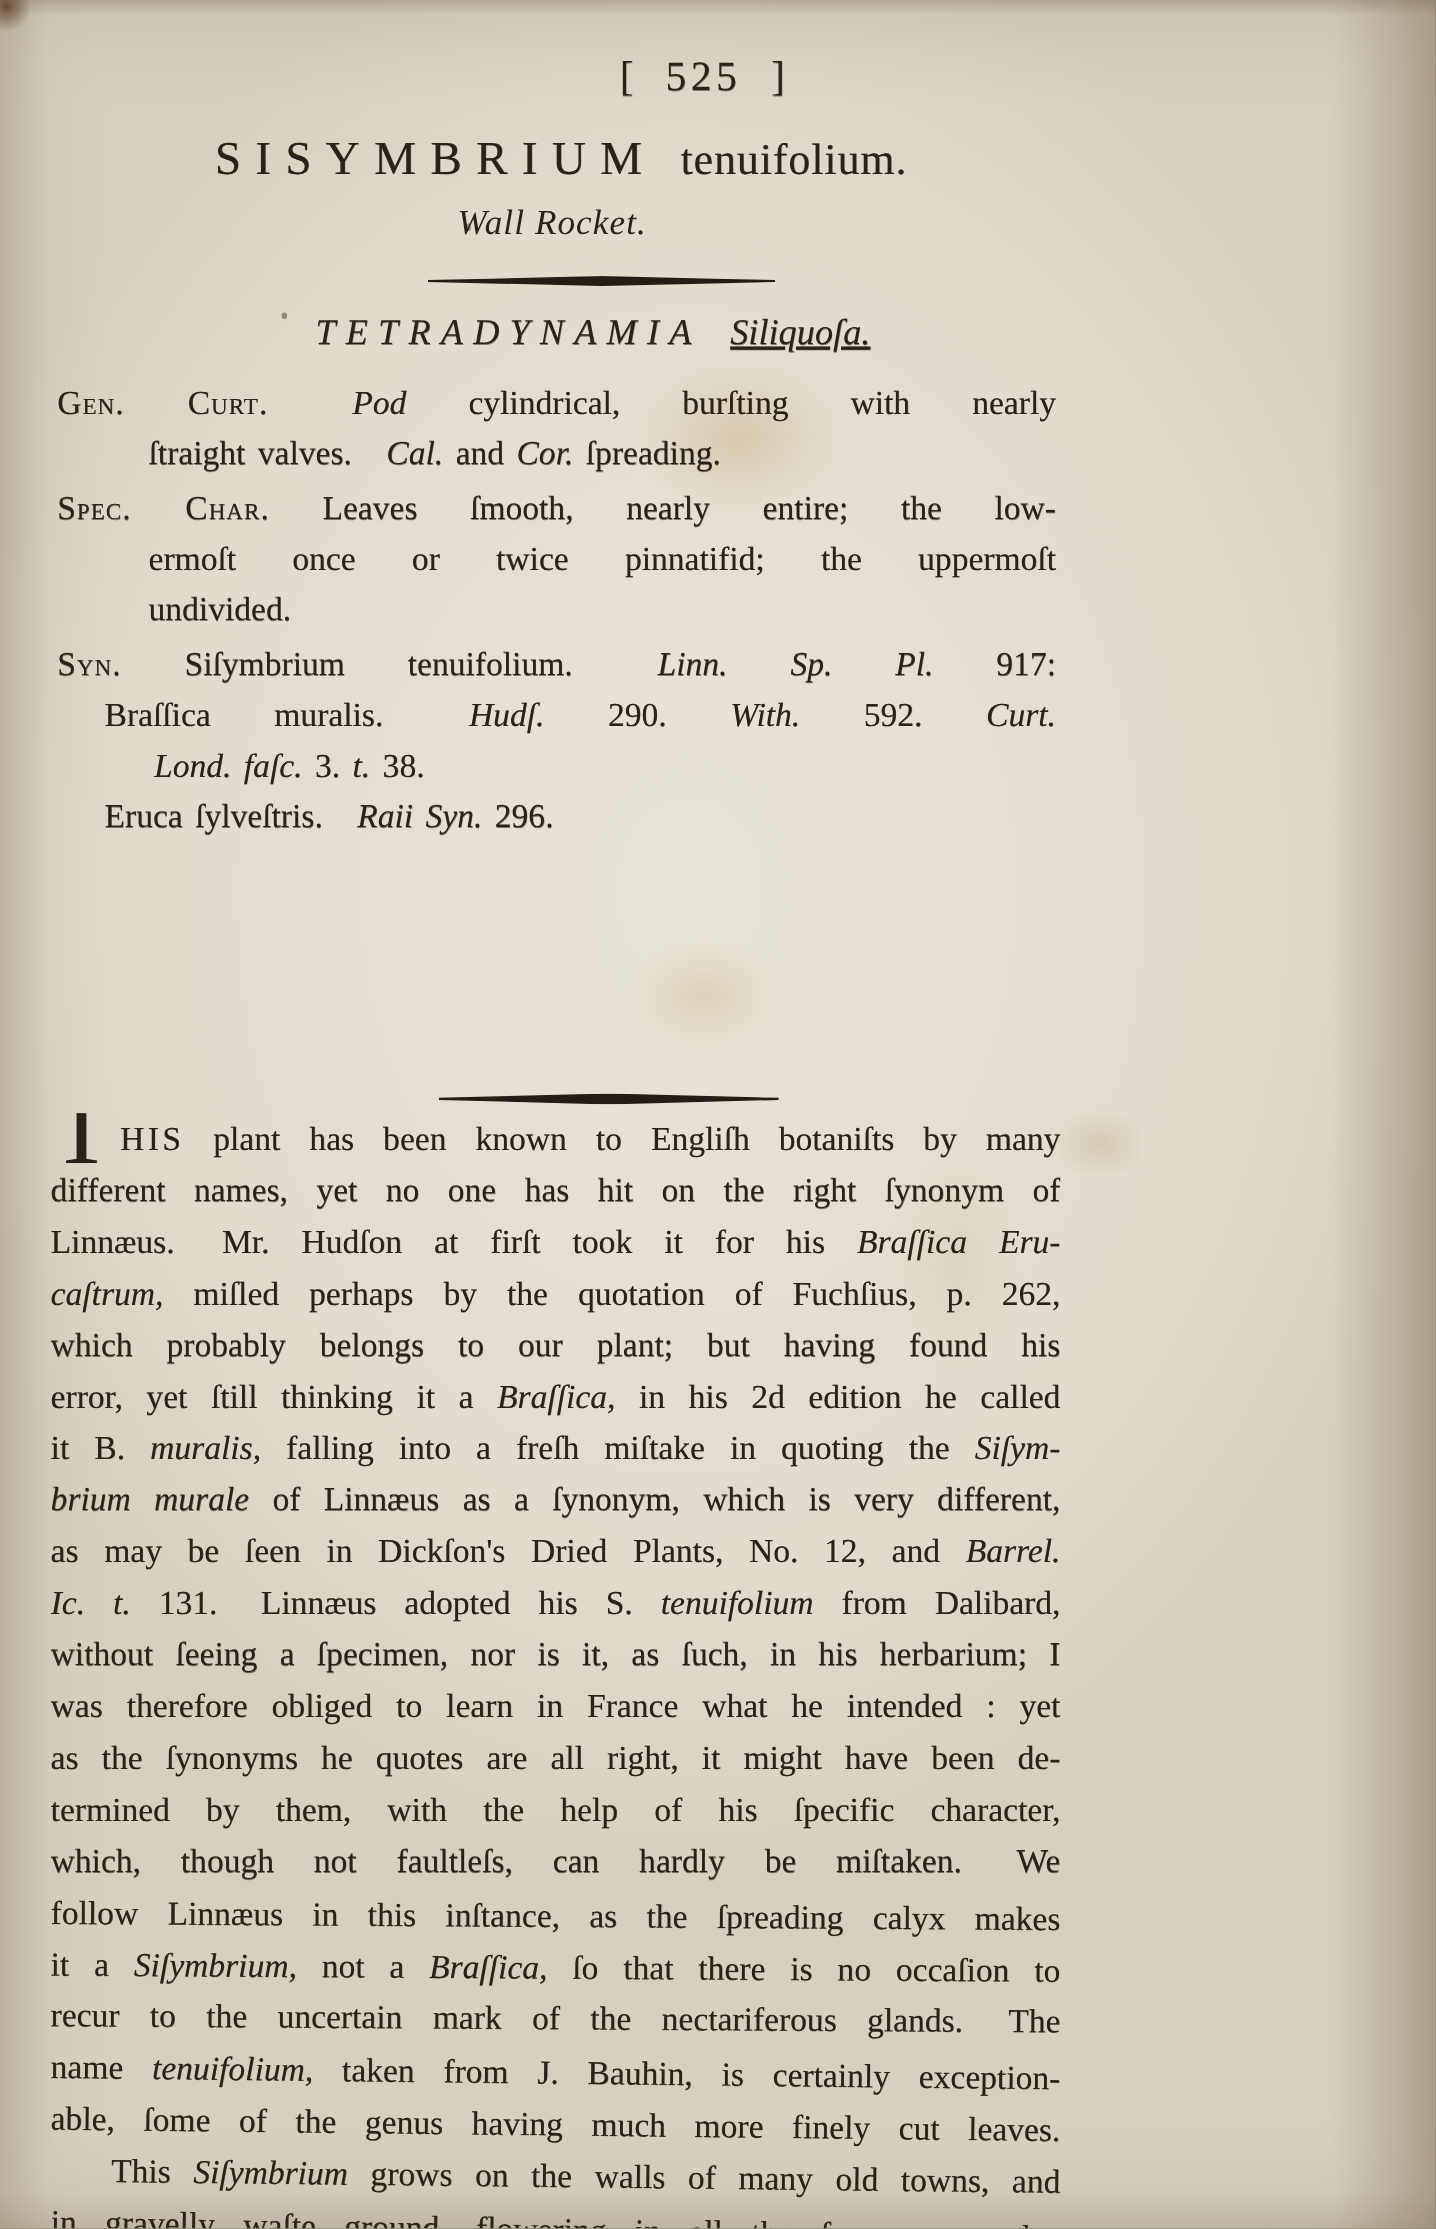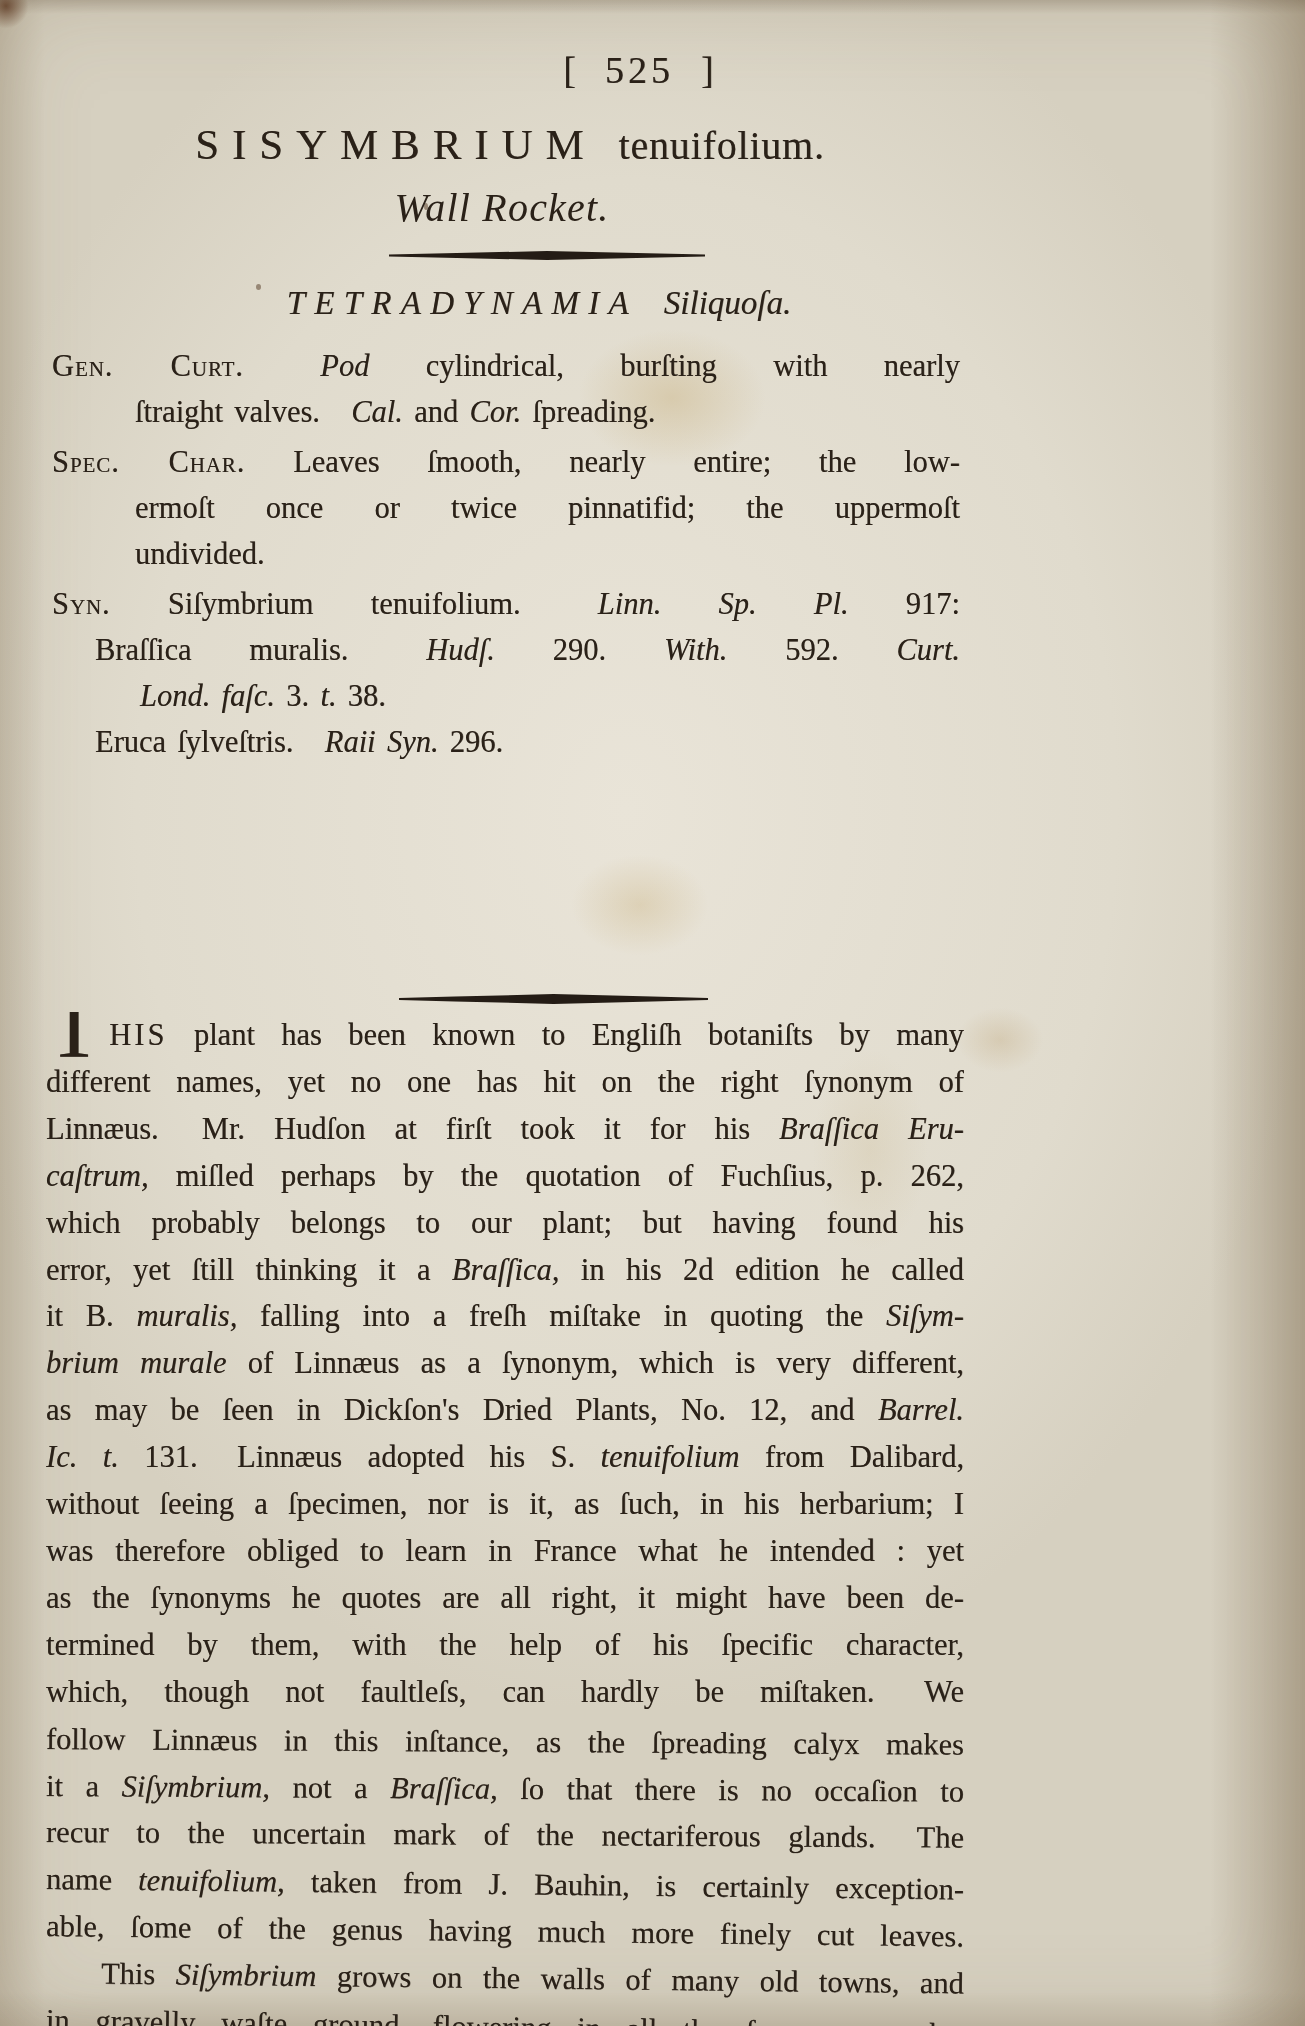--- a/index.html
+++ b/index.html
@@ -24,28 +24,28 @@
   .sc{font-variant:small-caps;letter-spacing:.03em;}
   .caps{letter-spacing:.10em;}
   .gap{display:inline-block;width:20px;}
   .bodytext .gap{width:14px;}
   .bigcap{font-size:92px;line-height:0;position:relative;top:12px;margin-right:7px;}
   .pagenum{position:absolute;top:48px;left:0;width:1185px;text-align:center;font-size:38px;letter-spacing:2px;padding-left:47px;}
   .pagenum .digits{margin:0 27px;letter-spacing:4px;}
   .title{position:absolute;top:120px;left:0;width:1020px;text-align:center;}
   .genus{font-size:43px;letter-spacing:.30em;}
   .species{font-size:40px;margin-left:22px;letter-spacing:.02em;}
-  .common{position:absolute;top:184px;left:0;width:1004px;text-align:center;font-style:italic;font-size:40px;letter-spacing:.03em;}
+  .common{position:absolute;top:184px;left:0;width:1004px;text-align:center;font-style:italic;font-size:32px;letter-spacing:.03em;}
   .swell-rule{position:absolute;background:#241c15;
     clip-path:polygon(0 40%,18% 26%,50% 0,82% 26%,100% 40%,100% 60%,82% 74%,50% 100%,18% 74%,0 60%);}
   .r1{top:251px;left:389px;width:316px;height:9px;}
   .r2{top:994px;left:399px;width:309px;height:10px;}
   .taxo{position:absolute;top:285px;left:0;width:1078px;text-align:center;font-size:33px;font-style:italic;}
   .tclass{letter-spacing:.28em;}
-  .torder{margin-left:26px;}
+  .torder{margin-left:26px;text-decoration:underline;}
   .entries{position:absolute;top:343px;left:52px;width:908px;font-size:30.5px;line-height:46px;word-spacing:.12em;}
   .entries .para{margin-bottom:4px;}
   .bodytext{position:absolute;top:1012px;left:46px;width:918px;height:1014px;font-size:30.5px;line-height:46.9px;word-spacing:.10em;overflow:hidden;}
   .tline{text-align:justify;text-align-last:justify;}
   .tline.left{text-align:left;text-align-last:left;}
   .tline.hang{padding-left:83px;}
   .tline.ind1{padding-left:43px;}
   .tline.ind2{padding-left:88px;}
   .tline.indpara{text-indent:55px;}
   .tline.t1{transform:rotate(.35deg);transform-origin:0 50%;}

